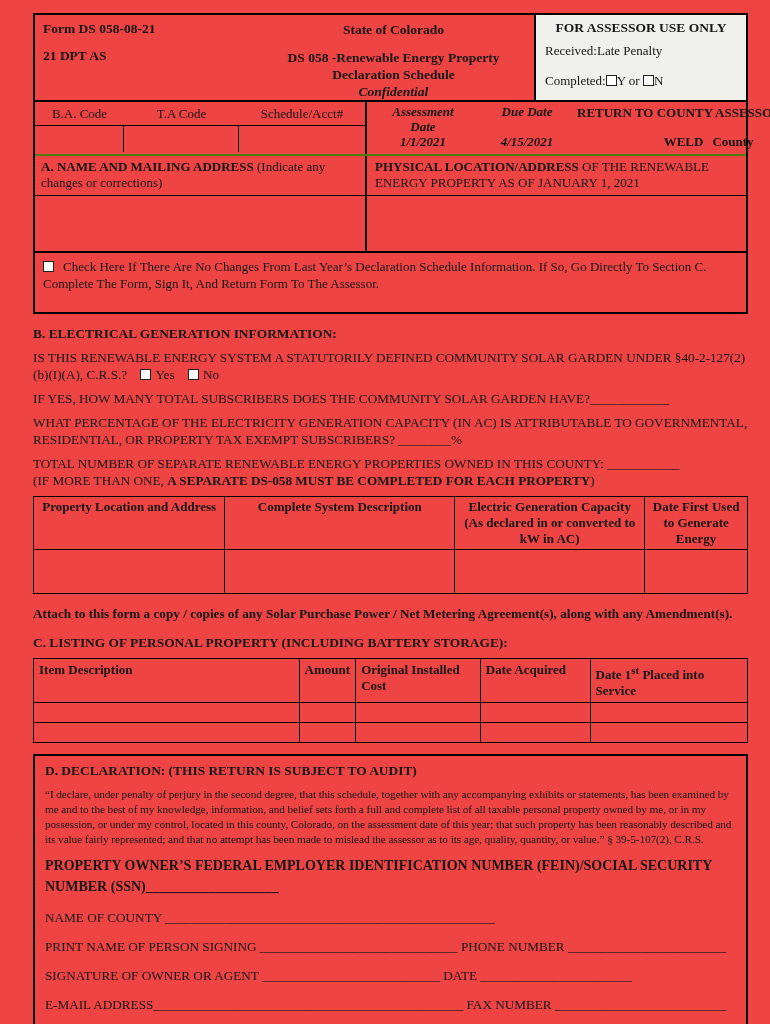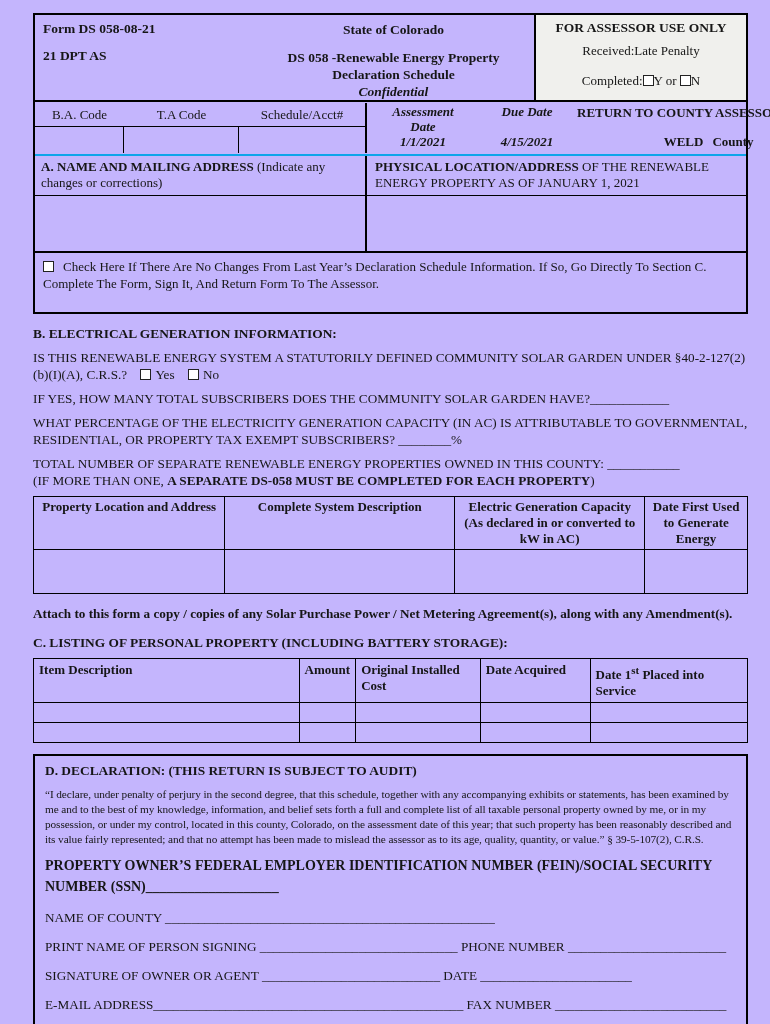--- a/index.html
+++ b/index.html
@@ -1,38 +1,38 @@
 <!DOCTYPE html>
 <html><head>
 <meta charset="utf-8">
 <style>
   * { box-sizing: border-box; margin: 0; padding: 0; }
   html,body { width: 770px; background: #ffffff; }
   body { height: 1024px; font-family: "Liberation Serif", serif; color: #161616; overflow: hidden; }
-  .page { position: relative; width: 770px; height: 1024px; background: #c4b5fd; }
+  .page { position: relative; width: 770px; height: 1024px; background: #ef4444; }
   .form { position: absolute; left: 33px; top: 13px; width: 715px; }
 
   .b { font-weight: bold; }
   .i { font-style: italic; }
 
   
   .hdr { border: 2px solid #000; }
   .hdr-row1 { display: flex; border-bottom: 2px solid #000; }
   .h-left { width: 218px; padding: 6px 8px; font-weight: bold; font-size: 13.5px; }
   .h-left .l2 { margin-top: 11px; }
   .h-center { flex: 1; text-align: center; font-weight: bold; font-size: 13.5px; padding-top: 6px; line-height: 17px; }
   .h-center .t1 { margin-bottom: 11px; }
   .h-assessor { width: 212px; border-left: 2px solid #000; background: #f0f0ed; padding: 5px 9px 6px; font-size: 13px; }
   .assessor-title { text-align: center; font-weight: bold; font-size: 13.5px; }
-  .a-row { display: flex; justify-content: center; margin-top: 7px; }
+  .a-row { display: flex; justify-content: flex-start; margin-top: 7px; }
   .a-row.second { margin-top: 14px; }
 
   .cb { display: inline-block; width: 11px; height: 11px; border: 1.4px solid #222; background: #fff; vertical-align: -1px; }
 
-  .hdr-row2 { display: flex; border-bottom: 2px solid #0ea5e9; align-items: center; }
+  .hdr-row2 { display: flex; border-bottom: 2px solid #4d7c0f; }
   .r2-left { width: 332px; border-right: 2px solid #000; }
   .code-labels { display: flex; font-size: 13px; padding: 4px 0 3px; }
   .code-labels .cl1 { width: 89px; text-align: center; }
   .code-labels .cl2 { width: 115px; text-align: center; }
   .code-labels .cl3 { width: 126px; text-align: center; }
   .code-inputs { display: flex; border-top: 1px solid #000; height: 27px; }
   .code-inputs .cell { height: 100%; }
   .code-inputs .c1 { width: 89px; border-right: 1px solid #000; }
   .code-inputs .c2 { width: 115px; border-right: 1px solid #000; }
   .code-inputs .c3 { flex: 1; }

